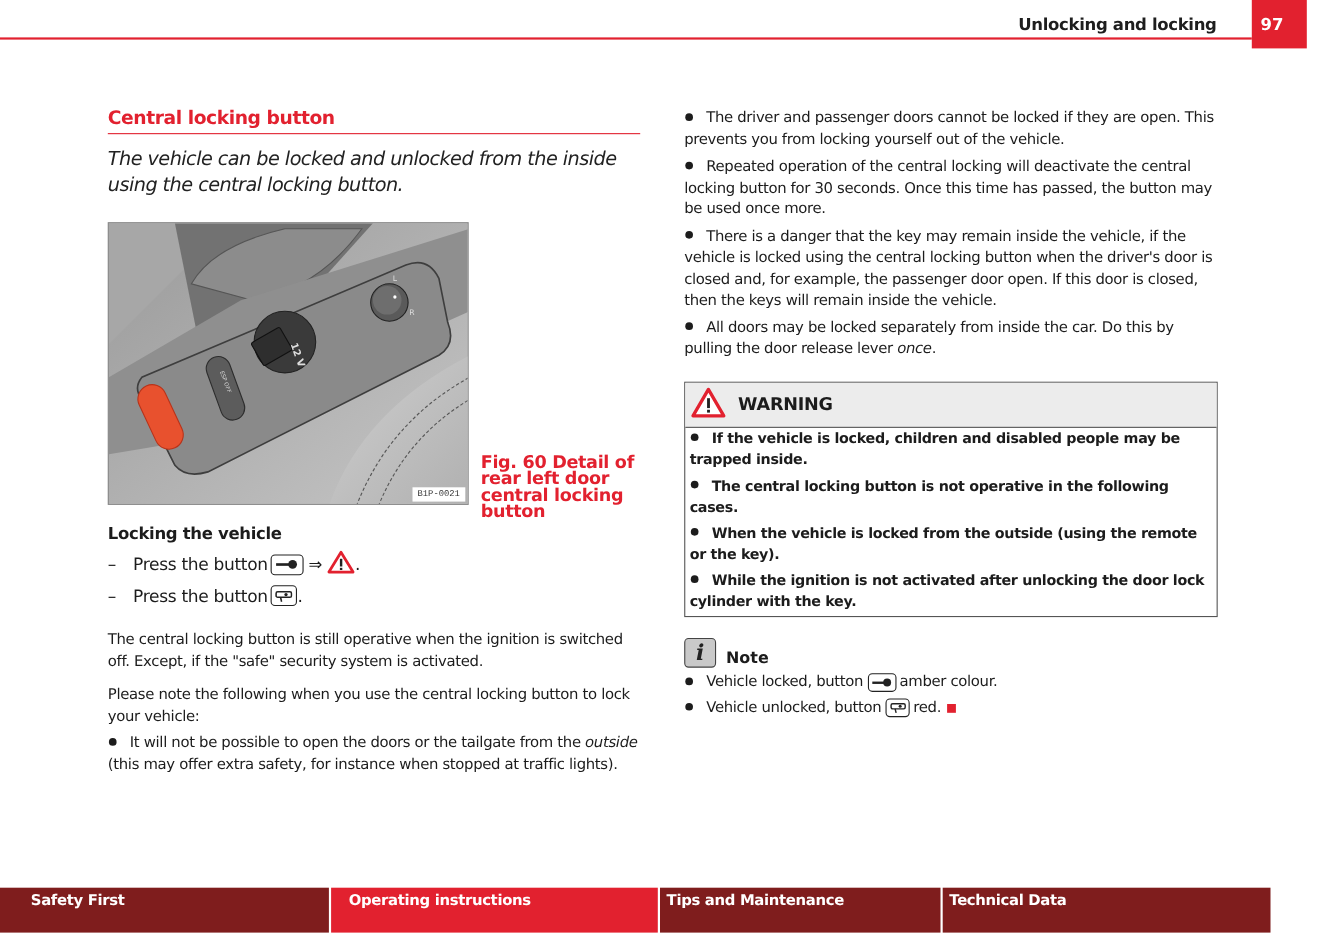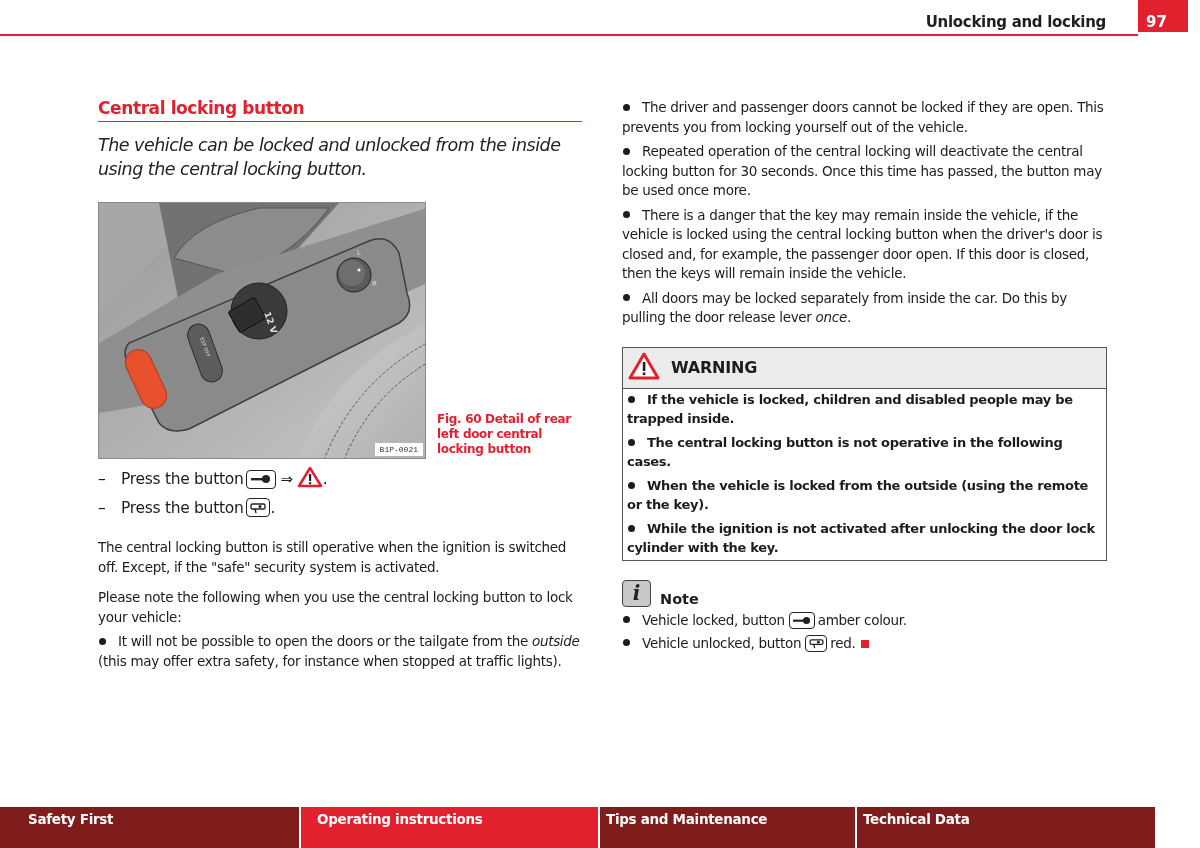--- a/index.html
+++ b/index.html
@@ -2,34 +2,34 @@
 <html><head>
   <meta charset="utf-8">
   <style>
     * { box-sizing: border-box; margin: 0; padding: 0; }
     html, body { width: 1200px; height: 848px; background: #ffffff; overflow: hidden; }
     body { position: relative; font-family: "DejaVu Sans", sans-serif; color: #1c1c1c; }
 
     
     .hdr-line { position: absolute; left: 0; top: 34px; width: 1138px; height: 2px; background: #e2212f; }
     .hdr-title { position: absolute; right: 94px; top: 13px; font-family: "DejaVu Sans", sans-serif; font-weight: bold; font-size: 15px; letter-spacing: -0.3px; color: #1e1e1e; }
-    .hdr-page { position: absolute; left: 1138px; top: 0; width: 50px; height: 32px; background: #e2212f; color: #fff; font-weight: bold; font-size: 15px; padding: 13px 0 0 8px; }
+    .hdr-page { position: absolute; left: 1138px; top: 0; width: 50px; height: 44px; background: #e2212f; color: #fff; font-weight: bold; font-size: 15px; padding: 13px 0 0 8px; }
 
     
     .col-left { position: absolute; left: 98px; top: 98px; width: 484px; }
     .col-right { position: absolute; left: 622px; top: 98px; width: 485px; }
 
     .sec-title { color: #e2212f; font-weight: bold; font-size: 17px; letter-spacing: -0.4px; padding-bottom: 3px; border-bottom: 1px solid #e2212f; }
     .intro { font-style: italic; font-size: 17.5px; letter-spacing: -0.5px; line-height: 24px; margin-top: 11px; color: #222; }
 
     .figure-row { position: relative; height: 258px; margin-top: 21px; }
     .figure { position: absolute; left: 0; top: 0; width: 328px; height: 257px; border: 1px solid #8a8a8a; background: #b9b9b9; overflow: hidden; }
     .figure svg { display: block; }
     .fig-code { position: absolute; right: 2px; bottom: 2px; background: #fff; font-size: 8px; padding: 2px 5px; color: #333; font-family: Liberation Mono, monospace; margin-top: 47px; }
-    .fig-caption { position: absolute; left: 339px; top: 210px; width: 150px; color: #e2212f; font-weight: bold; font-size: 12px; line-height: 15px; letter-spacing: -0.3px; }
+    .fig-caption { position: absolute; left: 339px; top: 210px; width: 150px; color: #e2212f; font-weight: bold; font-size: 16px; line-height: 15px; letter-spacing: -0.3px; }
 
     .sub-head { font-weight: bold; font-size: 15px; letter-spacing: -0.3px; margin-top: 16px; }
     .step { font-size: 15.5px; letter-spacing: -0.3px; margin-top: 6px; display: flex; align-items: center; }
     .step .dash { width: 23px; }
     .kbtn { display: inline-flex; align-items: center; justify-content: center; border: 1.5px solid #222; border-radius: 4px; height: 19px; margin-left: 3px; vertical-align: middle; }
     .kbtn.lock { width: 30px; }
     .kbtn.unlock { width: 24px; }
     .arrow { margin: 0 4px; font-size: 15px; }
 
     .para { font-size: 13.5px; line-height: 20px; letter-spacing: -0.3px; margin-top: 10px; }
@@ -102,20 +102,21 @@
         <circle cx="253" cy="70" r="13" fill="#6e6e6e"></circle>
         <circle cx="260" cy="67" r="1.5" fill="#fff"></circle>
         <text x="258" y="52" font-size="7" fill="#ddd" font-family="DejaVu Sans, sans-serif">L</text>
         <text x="273" y="83" font-size="7" fill="#ddd" font-family="DejaVu Sans, sans-serif">R</text>
       </svg>
       <div class="fig-code">B1P-0021</div>
     </div>
     <div class="fig-caption">Fig. 60   Detail of rear left door central locking button</div>
   </div>
 
+  <div class="sub-head">Locking the vehicle</div>
   <div class="step">
     <span class="dash">–</span>
     <span>Press the button</span>
     <span class="kbtn lock">
       <svg width="22" height="10" viewBox="0 0 22 10">
           <rect x="1" y="4" width="12" height="2.4" fill="#222"></rect>
           <circle cx="16" cy="5" r="4" fill="#222"></circle>
         </svg>
     </span>
     <span class="arrow">⇒</span>

